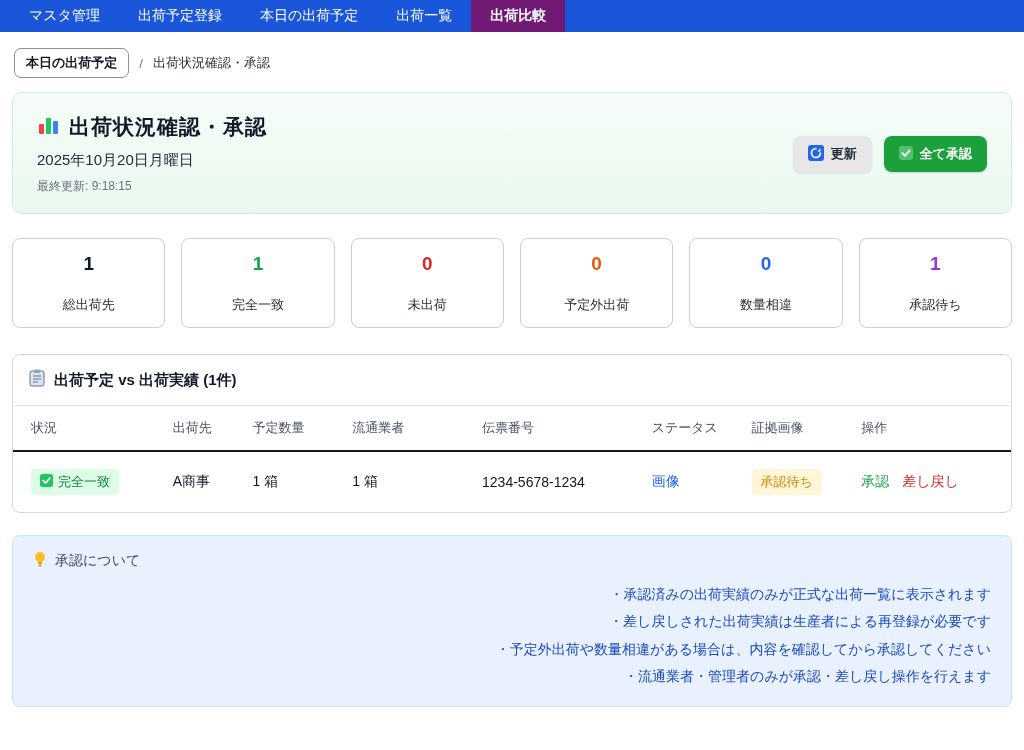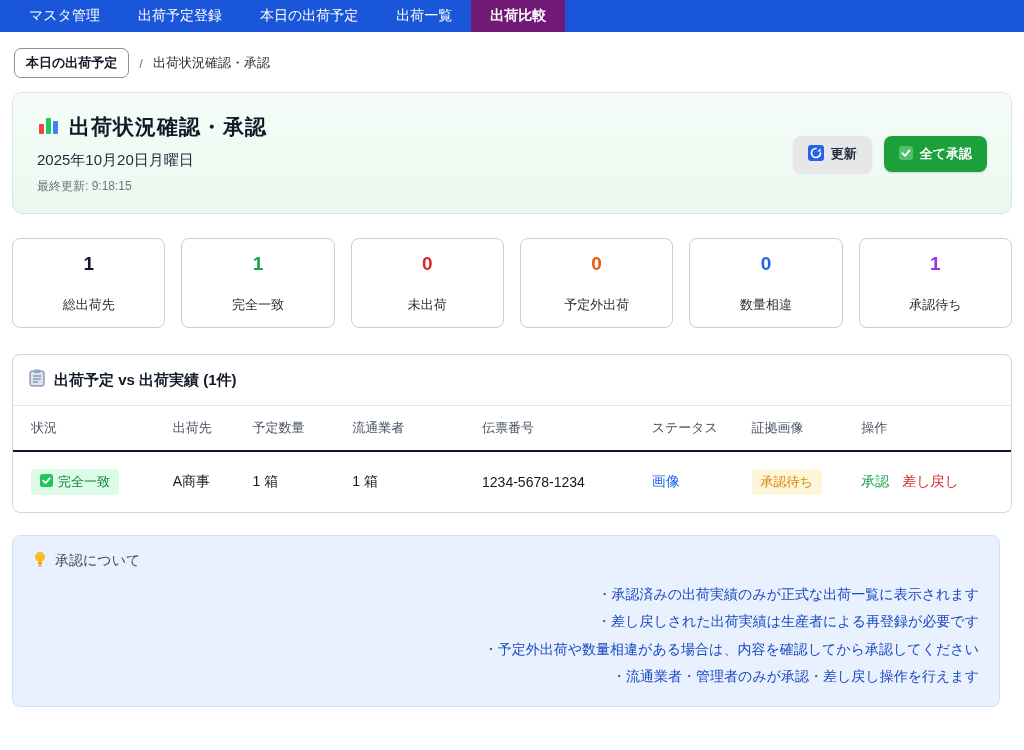--- a/index.html
+++ b/index.html
@@ -149,21 +149,21 @@
   }
   .badge-match { background: #dcfce7; color: #15803d; }
   .badge-pending { background: #fef6d8; color: #d98706; }
   a.cell-link { text-decoration: none; font-size: 14px; cursor: pointer; text-align: center; }
   .link-image { color: #2563eb; }
   .link-approve { color: #16a34a; margin-right: 9px; }
   .link-reject { color: #dc2626; }
 
   
   .info-panel {
-    margin: 22px 24px 0 12px;
+    margin: 22px 12px 0 12px;
     background: #e8f1fd;
     border: 1px solid #cfe0f7;
     border-radius: 8px;
     padding: 15px 20px 16px 20px;
   }
   .info-title-row { display: flex; align-items: center; gap: 8px; }
   .info-title { font-size: 14px; color: #3f4a63; }
   .info-list { margin-top: 10px; }
   .info-item { font-size: 14px; color: #1a49c0; line-height: 1.95; text-align: right; }
 

